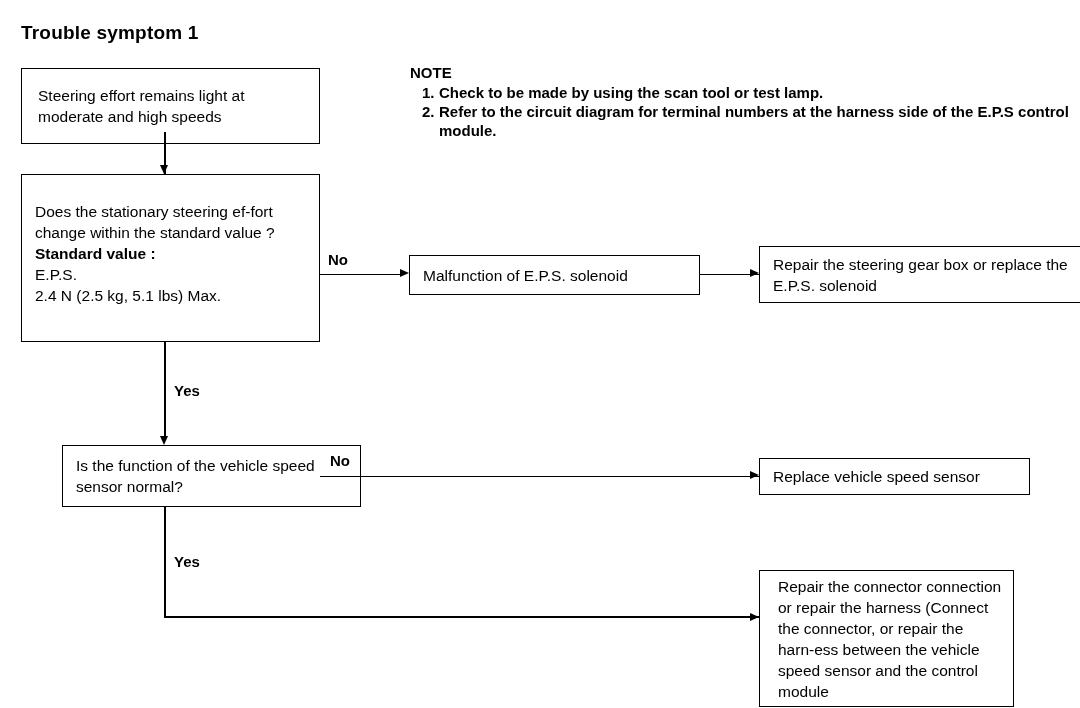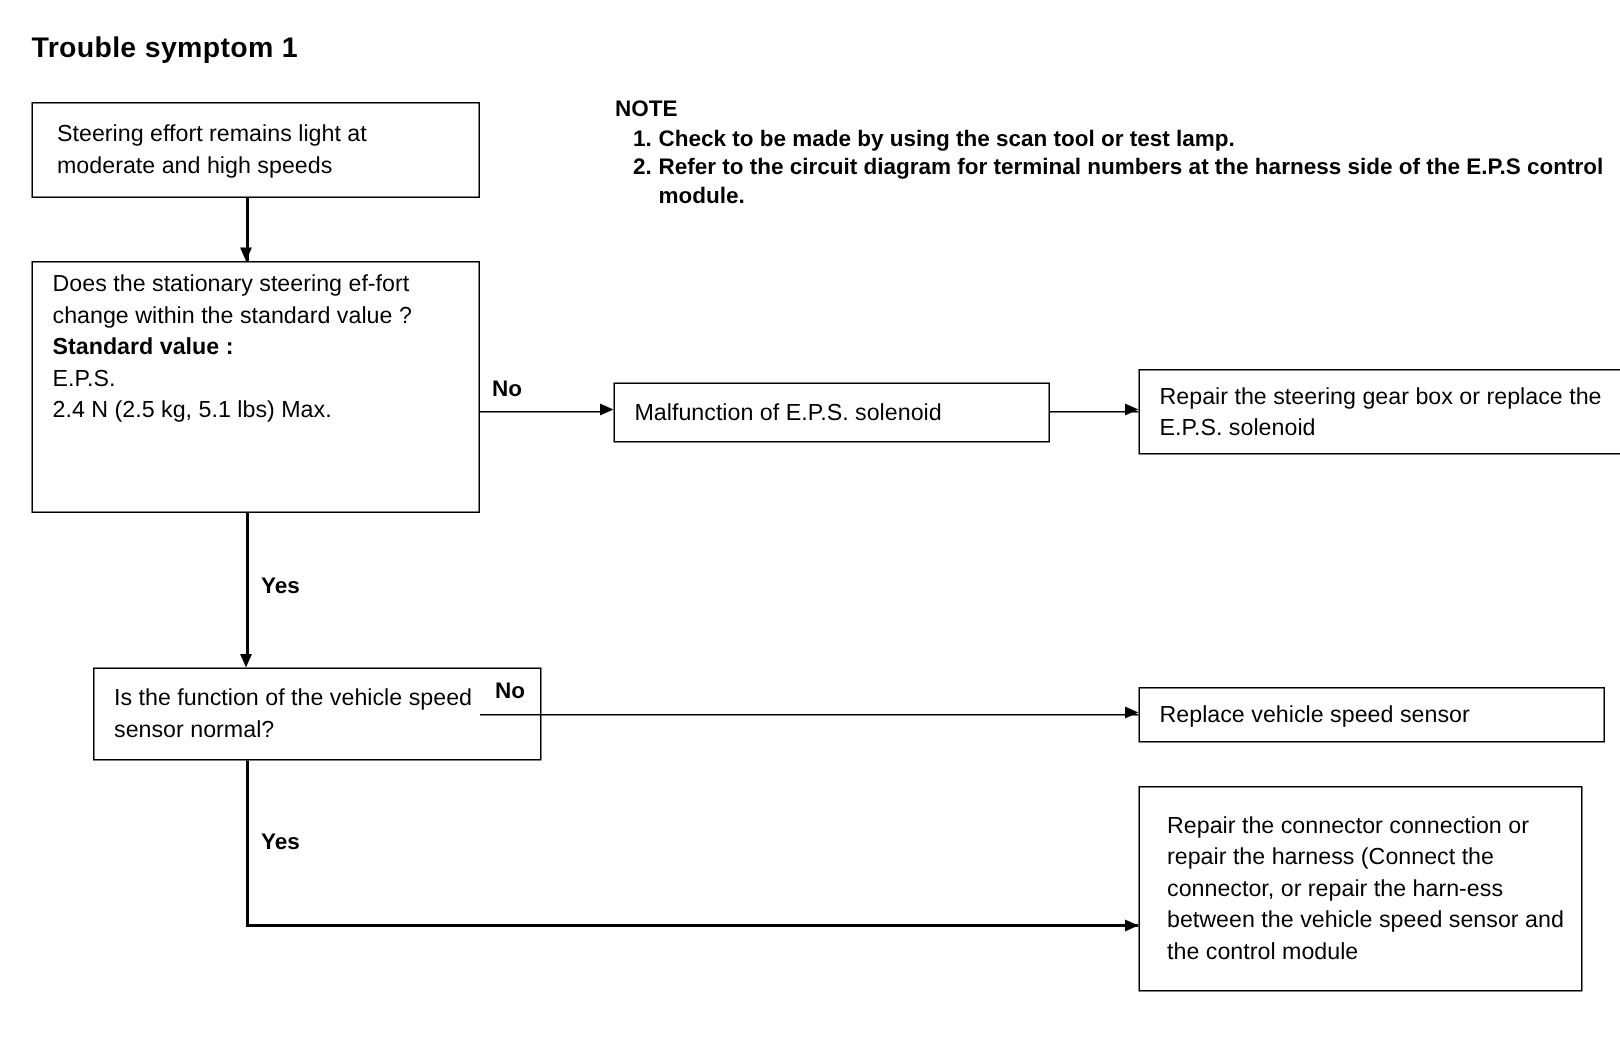--- a/index.html
+++ b/index.html
@@ -108,28 +108,28 @@
     <div class="note-item">
       <span class="note-num">1.</span>
       <span class="note-text">Check to be made by using the scan tool or test lamp.</span>
     </div>
     <div class="note-item">
       <span class="note-num">2.</span>
       <span class="note-text">Refer to the circuit diagram for terminal numbers at the harness side of the E.P.S control module.</span>
     </div>
   </div>
 
-  <div class="box vcenter" style="left:21px; top:68px; width:299px; height:64px;padding-left:16px;">
+  <div class="box vcenter" style="left:21px; top:68px; width:299px; height:76px;padding-left:16px;">
     <div>Steering effort remains light at moderate and high speeds</div>
   </div>
 
   <div class="edge v" style="left:164px; top:132px; height:42px;"></div>
   <div class="arrow-down" style="left:160.3px; top:165px;"></div>
 
-  <div class="box" style="left:21px; top:174px; width:299px; height:168px; padding-top:4px;">
+  <div class="box" style="left:21px; top:174px; width:299px; height:168px; padding-top:26px;">
     <div>Does the stationary steering ef-fort change within the standard value ?</div>
     <div class="b-bold">Standard value :</div>
     <div>E.P.S.</div>
     <div>2.4 N (2.5 kg, 5.1 lbs) Max.</div>
   </div>
 
   <div class="edge h" style="left:320px; top:273.5px; width:84px;"></div>
   <div class="arrow-right" style="left:400px; top:269.3px;"></div>
   <div class="edge-label" style="left:328px; top:251px;">No</div>
 
@@ -149,26 +149,26 @@
   <div class="edge-label" style="left:174px; top:382px;">Yes</div>
 
   <div class="box vcenter" style="left:21px; top:445px; width:299px; height:62px;margin-left:41px;">
     <div>Is the function of the vehicle speed sensor normal?</div>
   </div>
 
   <div class="edge h" style="left:320px; top:475.5px; width:439px;"></div>
   <div class="arrow-right" style="left:750px; top:471.3px;"></div>
   <div class="edge-label" style="left:330px; top:452px;">No</div>
 
-  <div class="box vcenter" style="left:759px; top:458px; width:311px; height:37px;">
+  <div class="box vcenter" style="left:759px; top:458px; width:271px; height:37px;">
     <div>Replace vehicle speed sensor</div>
   </div>
 
   <div class="edge v" style="left:164px; top:507px; height:111px;"></div>
   <div class="edge h" style="left:164px; top:616.4px; width:595px;"></div>
   <div class="arrow-right" style="left:750px; top:612.7px;"></div>
   <div class="edge-label" style="left:174px; top:553px;">Yes</div>
 
-  <div class="box vcenter" style="left:759px; top:524px; width:296px; height:137px;padding-left:18px;">
+  <div class="box vcenter" style="left:759px; top:570px; width:255px; height:137px;padding-left:18px;">
     <div>Repair the connector connection or repair the harness  (Connect the connector, or repair the harn-ess between the vehicle speed sensor and the control module</div>
   </div>
 
 </div>
 
 </body></html>

